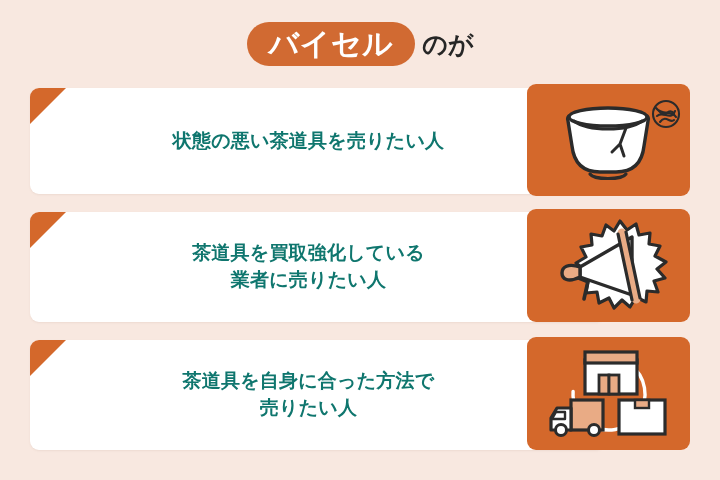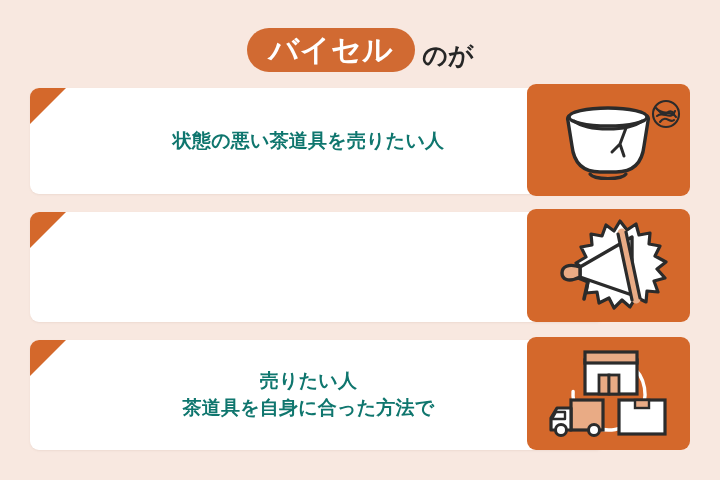--- a/index.html
+++ b/index.html
@@ -22,21 +22,21 @@
   }
 
   
   .title-row {
     position: absolute;
     left: 0;
     top: 16px;
     width: 720px;
     height: 56px;
     display: flex;
-    align-items: flex-end;
+    align-items: center;
     justify-content: center;
   }
   .brand-pill {
     display: inline-flex;
     align-items: center;
     justify-content: center;
     background: #d16a32;
     color: #ffffff;
     border-radius: 999px;
     height: 44px;
@@ -143,27 +143,31 @@
 
   <div class="card card-1">
     <div class="corner-wedge"></div>
     <div class="card-text">
       <span class="line">状態の悪い茶道具を売りたい人</span>
     </div>
   </div>
 
   <div class="card card-2">
     <div class="corner-wedge"></div>
+    <div class="card-text">
+      <span class="line">茶道具を買取強化している</span>
+      <span class="line">業者に売りたい人</span>
+    </div>
   </div>
 
   <div class="card card-3">
     <div class="corner-wedge"></div>
     <div class="card-text">
+      <span class="line">茶道具を自身に合った方法で</span>
       <span class="line">売りたい人</span>
-      <span class="line">茶道具を自身に合った方法で</span>
     </div>
   </div>
 
   <div class="icon-tile tile-1">
     <svg width="150" height="100" viewBox="0 0 150 100">
 
       <path d="M36 26 C34 26 33 28 34 31 L38 56 C40 74 50 82 66 82 L82 82 C98 82 108 74 110 56 L114 31 C115 28 114 26 112 26 Z" fill="#ffffff" stroke="#2b2b2b" stroke-width="3.4" stroke-linejoin="round"></path>
 
       <ellipse cx="74" cy="27" rx="39" ry="9" fill="#ffffff" stroke="#2b2b2b" stroke-width="3.4"></ellipse>
 

